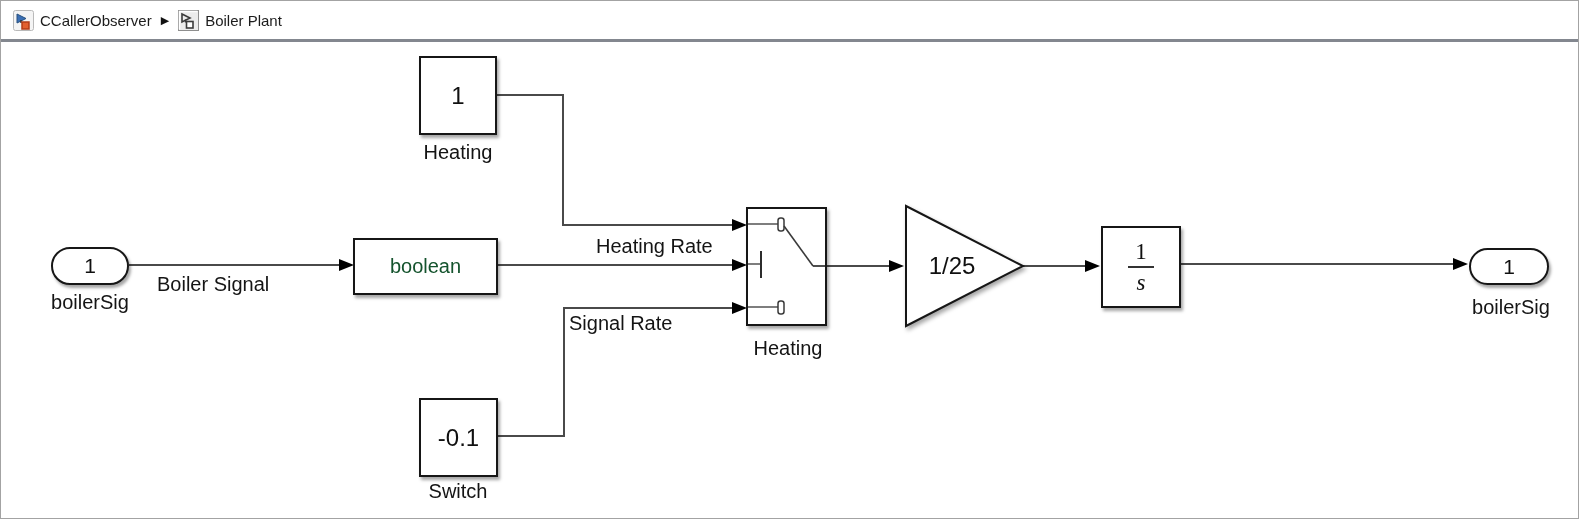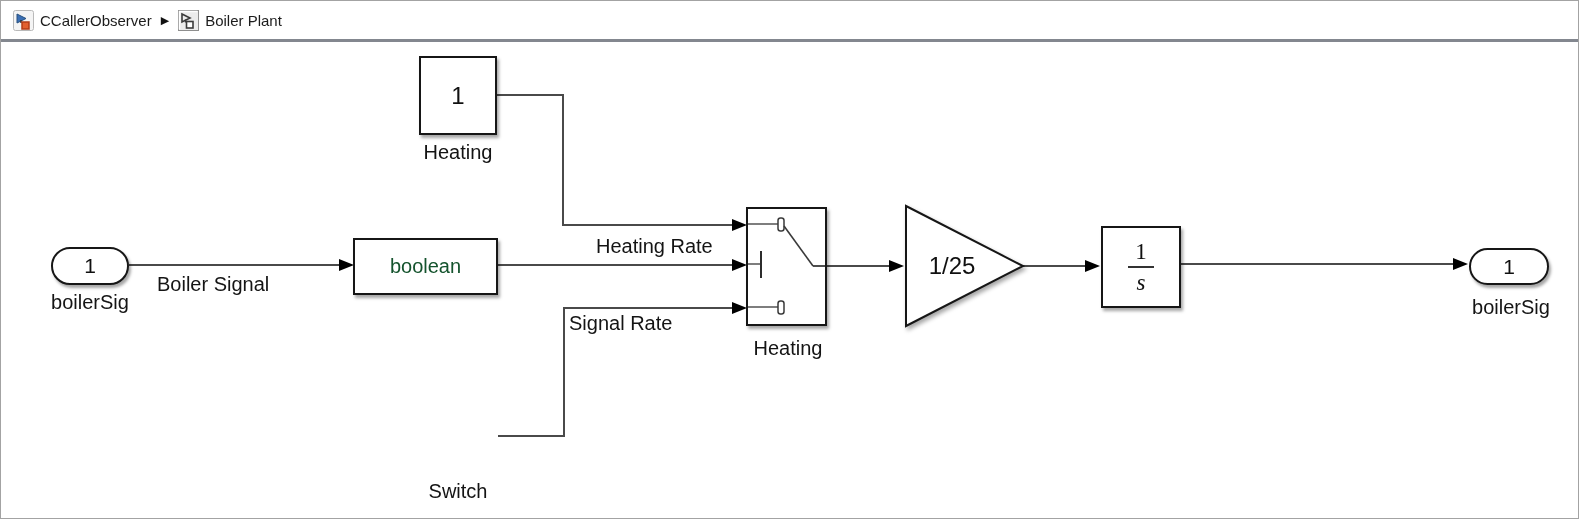--- a/index.html
+++ b/index.html
@@ -118,20 +118,23 @@
   </div>
 
   <div class="block" style="left:418px;top:55px;width:78px;height:79px;">
     <span class="blocktext-sans">1</span>
   </div>
 
   <div class="block" style="left:352px;top:237px;width:145px;height:57px;">
     <span class="blocktext-serif">boolean</span>
   </div>
 
+  <div class="block" style="left:418px;top:397px;width:79px;height:79px;">
+    <span class="blocktext-sans">-0.1</span>
+  </div>
 
   <div class="block" style="left:745px;top:206px;width:81px;height:119px;">
     <svg class="switch-svg" style="left:0;top:0;" width="77" height="115" viewBox="0 0 77 115">
       <line x1="0" y1="15" x2="30" y2="15" stroke="#7e7e7e" stroke-width="2"></line>
       <rect x="30" y="9" width="6" height="13" rx="2.5" fill="#fff" stroke="#3a3a3a" stroke-width="1.5"></rect>
       <line x1="36" y1="17" x2="65" y2="57" stroke="#3a3a3a" stroke-width="1.6"></line>
       <line x1="65" y1="57" x2="77" y2="57" stroke="#3a3a3a" stroke-width="1.8"></line>
       <line x1="0" y1="55" x2="12" y2="55" stroke="#7e7e7e" stroke-width="2"></line>
       <line x1="13" y1="42" x2="13" y2="69" stroke="#2c2c2c" stroke-width="2"></line>
       <line x1="0" y1="98" x2="30" y2="98" stroke="#7e7e7e" stroke-width="2"></line>

